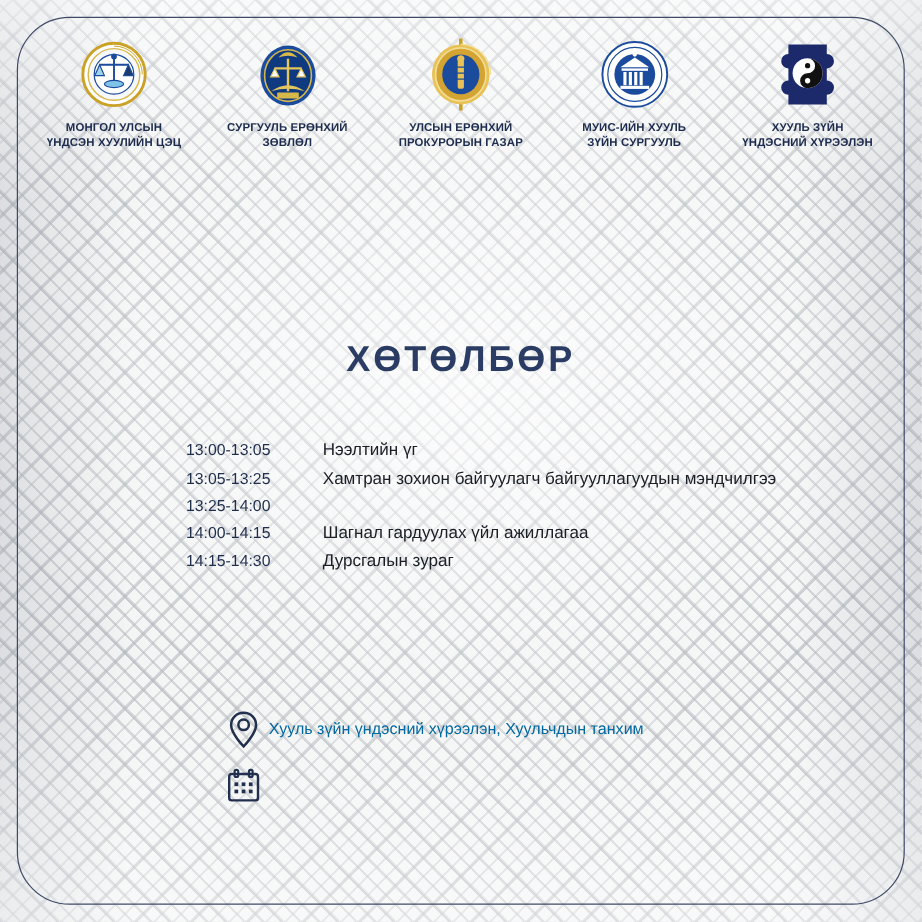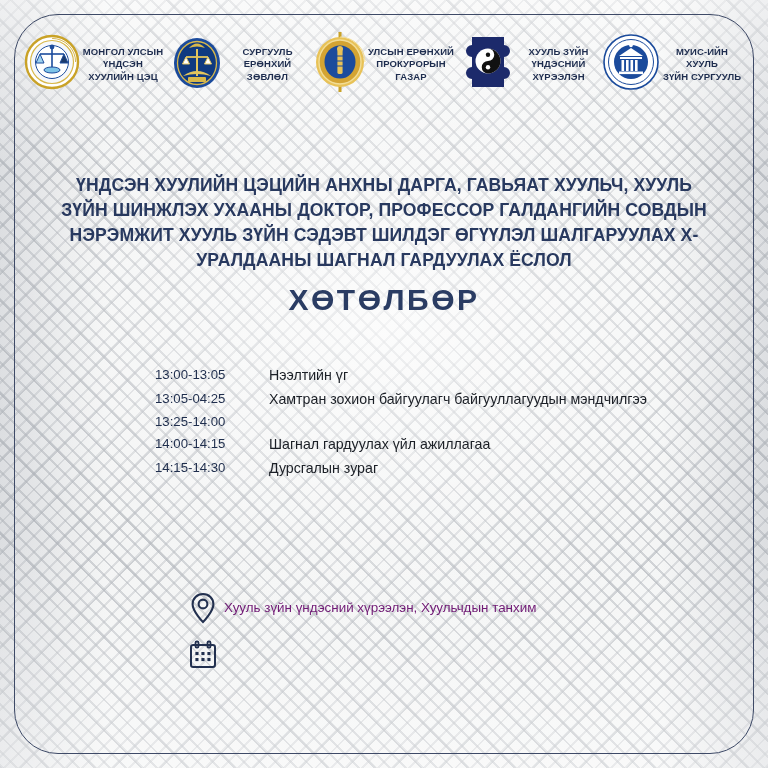--- a/index.html
+++ b/index.html
@@ -49,21 +49,21 @@
     pointer-events:none;
   }
 
   .content { position:absolute; inset:0; z-index:4; }
 
   
   .logos {
     position:absolute; top:28px; left:24px; right:24px;
     display:flex; justify-content:space-between; align-items:flex-start;
   }
-  .logo-cell { width:142px; display:flex; align-items:center; }
+  .logo-cell { width:142px; display:flex; flex-direction:column; align-items:center; }
   .logo-mark { height:68px; display:flex; align-items:center; justify-content:center; }
   .logo-label {
     margin-top:5px;
     font-size:9.5px; font-weight:bold; line-height:1.32;
     color:#1d2c4e; text-align:center; letter-spacing:.1px;
     white-space:pre-line;
   }
 
   
   .headline {
@@ -94,21 +94,21 @@
   .row-desc {
     flex:1;
     font-size:14.2px; line-height:1.52;
     color:#1b1f26;
   }
 
   
   .meta { position:absolute; top:592px; left:182px; }
   .meta-row { display:flex; align-items:center; margin-bottom:16px; }
   .meta-icon { width:42px; flex:0 0 42px; display:flex; align-items:center; justify-content:center; }
-  .meta-text { font-size:13.4px; color:#701a75; line-height:1.4; }
+  .meta-text { font-size:13.4px; color:#0369a1; line-height:1.4; }
 </style>
 </head>
 <body>
 
 <div id="poster"></div>
 <div class="frame"></div>
 
 <div class="content">
 
   <div class="logos">
@@ -158,34 +158,20 @@
           <ellipse cx="27" cy="32" rx="21" ry="22" fill="#d4a432" stroke="#f2dd96" stroke-width="1.4"></ellipse>
           <ellipse cx="27" cy="32" rx="15.5" ry="16.5" fill="#1b4b9c"></ellipse>
           <rect x="24.4" y="20" width="5.2" height="24" rx="1.4" fill="#e8c257"></rect>
           <circle cx="27" cy="19" r="3" fill="#e8c257"></circle>
           <path d="M22 26 h10 M21 31 h12 M22 36 h10" stroke="#1b4b9c" stroke-width="1.1"></path>
           <path d="M27 7 A25 25 0 0 1 52 32" fill="none" stroke="#f2dd96" stroke-width="1"></path>
         </svg>
       </div>
       <div class="logo-label">УЛСЫН ЕРӨНХИЙ
 ПРОКУРОРЫН ГАЗАР</div>
-    </div>
-
-    <div class="logo-cell">
-      <div class="logo-mark">
-        <svg width="60" height="58" viewBox="0 0 60 58">
-          <path d="M14 4 h32 v8 a6 6 0 0 1 0 12 v10 a6 6 0 0 1 0 12 v8 h-32 v-8 a6 6 0 0 1 0 -12 v-10 a6 6 0 0 1 0 -12 Z" fill="#1c2a6b"></path>
-          <circle cx="30" cy="28" r="12.5" fill="#ffffff"></circle>
-          <path d="M30 15.5 a12.5 12.5 0 0 1 0 25 a6.25 6.25 0 0 1 0 -12.5 a6.25 6.25 0 0 0 0 -12.5 Z" fill="#111111"></path>
-          <circle cx="30" cy="21.7" r="2.2" fill="#111111"></circle>
-          <circle cx="30" cy="34.3" r="2.2" fill="#ffffff"></circle>
-        </svg>
-      </div>
-      <div class="logo-label">ХУУЛЬ ЗҮЙН
-ҮНДЭСНИЙ ХҮРЭЭЛЭН</div>
     </div>
 
     <div class="logo-cell">
       <div class="logo-mark">
         <svg width="58" height="58" viewBox="0 0 58 58">
           <circle cx="29" cy="29" r="27" fill="#ffffff" stroke="#1b4b9c" stroke-width="1.6"></circle>
           <circle cx="29" cy="29" r="22.5" fill="#ffffff" stroke="#1b4b9c" stroke-width="1"></circle>
           <circle cx="29" cy="29" r="17" fill="#1b4b9c"></circle>
           <path d="M29 15 L41 23 H17 Z" fill="#ffffff"></path>
           <rect x="18" y="24" width="22" height="2" fill="#ffffff"></rect>
@@ -194,33 +180,46 @@
           <rect x="28.5" y="27" width="2.6" height="11" fill="#ffffff"></rect>
           <rect x="33" y="27" width="2.6" height="11" fill="#ffffff"></rect>
           <rect x="17" y="38.5" width="24" height="2.6" fill="#ffffff"></rect>
           <circle cx="29" cy="12.5" r="1.8" fill="#ffffff"></circle>
         </svg>
       </div>
       <div class="logo-label">МУИС-ИЙН ХУУЛЬ
 ЗҮЙН СУРГУУЛЬ</div>
     </div>
 
+    <div class="logo-cell">
+      <div class="logo-mark">
+        <svg width="60" height="58" viewBox="0 0 60 58">
+          <path d="M14 4 h32 v8 a6 6 0 0 1 0 12 v10 a6 6 0 0 1 0 12 v8 h-32 v-8 a6 6 0 0 1 0 -12 v-10 a6 6 0 0 1 0 -12 Z" fill="#1c2a6b"></path>
+          <circle cx="30" cy="28" r="12.5" fill="#ffffff"></circle>
+          <path d="M30 15.5 a12.5 12.5 0 0 1 0 25 a6.25 6.25 0 0 1 0 -12.5 a6.25 6.25 0 0 0 0 -12.5 Z" fill="#111111"></path>
+          <circle cx="30" cy="21.7" r="2.2" fill="#111111"></circle>
+          <circle cx="30" cy="34.3" r="2.2" fill="#ffffff"></circle>
+        </svg>
+      </div>
+      <div class="logo-label">ХУУЛЬ ЗҮЙН
+ҮНДЭСНИЙ ХҮРЭЭЛЭН</div>
+    </div>
+
   </div>
 
-  <div class="headline">ҮНДСЭН ХУУЛИЙН ЦЭЦИЙН АНХНЫ ДАРГА, ГАВЬЯАТ ХУУЛЬЧ, ХУУЛЬ ЗҮЙН ШИНЖЛЭХ УХААНЫ ДОКТОР, ПРОФЕССОР ГАЛДАНГИЙН СОВДЫН НЭРЭМЖИТ ХУУЛЬ ЗҮЙН СЭДЭВТ ШИЛДЭГ ӨГҮҮЛЭЛ ШАЛГАРУУЛАХ X-УРАЛДААНЫ ШАГНАЛ ГАРДУУЛАХ ЁСЛОЛ</div>
 
   <div class="program">ХӨТӨЛБӨР</div>
 
   <div class="schedule">
     <div class="row">
       <div class="row-time">13:00-13:05</div>
       <div class="row-desc">Нээлтийн үг</div>
     </div>
     <div class="row">
-      <div class="row-time">13:05-04:25</div>
+      <div class="row-time">13:05-13:25</div>
       <div class="row-desc">Хамтран зохион байгуулагч байгууллагуудын мэндчилгээ</div>
     </div>
     <div class="row">
       <div class="row-time">13:25-14:00</div>
     </div>
     <div class="row">
       <div class="row-time">14:00-14:15</div>
       <div class="row-desc">Шагнал гардуулах үйл ажиллагаа</div>
     </div>
     <div class="row">

